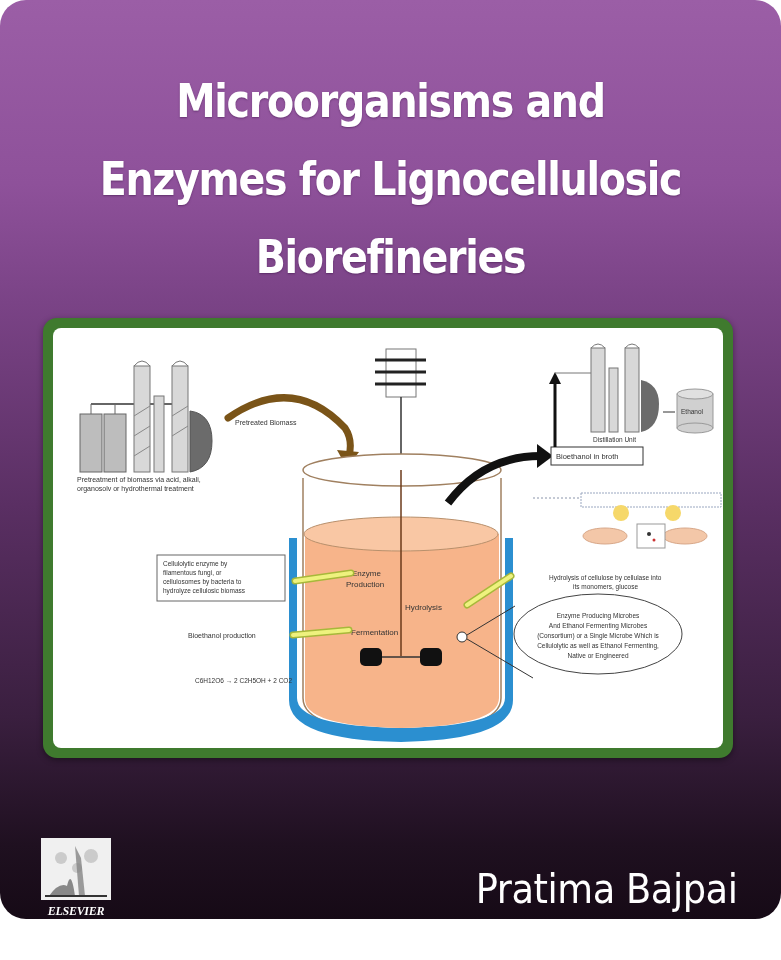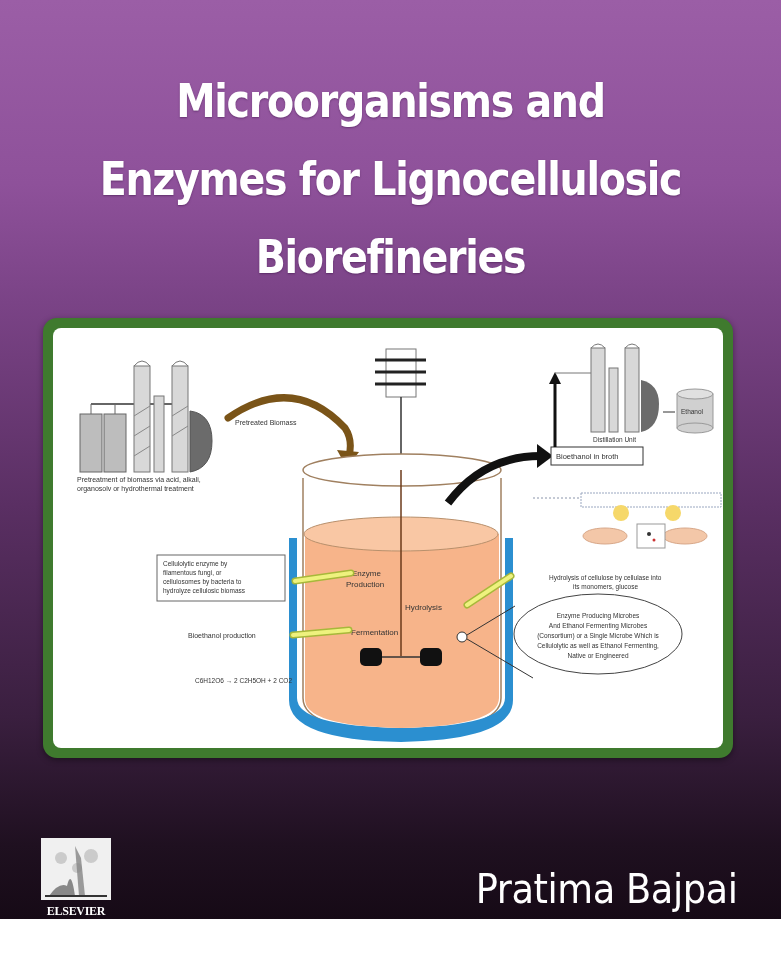--- a/index.html
+++ b/index.html
@@ -4,20 +4,21 @@
 <style>
   html, body { margin: 0; padding: 0; }
   body {
     width: 781px; height: 960px; overflow: hidden;
     font-family: "Liberation Sans", sans-serif;
   }
   .cover {
     position: relative; width: 781px; height: 919px;
     background: linear-gradient(180deg, #9b5ea6 0%, #8e519a 20%, #7a4386 33%, #5a2f63 55%, #3a1f3f 78%, #1f1020 92%, #160a16 100%);
     overflow: hidden;
+    border-radius: 26px;
   }
   .title {
     position: absolute; left: 0; top: 62px; width: 781px;
     text-align: center; color: #ffffff;
     font-family: "DejaVu Sans", sans-serif; font-weight: bold;
     font-size: 46px; line-height: 78px; letter-spacing: -1.5px;
     transform: scaleX(0.86); transform-origin: center top;
     text-shadow: 0 1px 2px rgba(60,20,70,0.5);
   }
   .title span { display: block; white-space: nowrap; }
@@ -34,21 +35,21 @@
   .lbl { font-family: "Liberation Sans", sans-serif; fill: #333; }
   .publisher {
     position: absolute; left: 38px; top: 838px; width: 76px; height: 84px;
   }
   .publisher .tree {
     width: 70px; height: 62px; background: #f2f2f2; margin-left: 3px;
     position: relative; overflow: hidden;
   }
   .publisher .word {
     color: #ffffff; font-family: "Liberation Serif", serif; font-weight: bold;
-    font-size: 12px; text-align: center; margin-top: 4px; letter-spacing: -0.3px;
+    font-size: 12px; text-align: center; margin-top: 4px; letter-spacing: -0.3px; font-style: italic;
   }
   .author {
     position: absolute; right: 44px; top: 866px;
     color: #ffffff; font-family: "DejaVu Sans", sans-serif;
     font-size: 40px; letter-spacing: -0.5px;
     transform: scaleX(0.92); transform-origin: right top;
   }
 </style>
 </head>
 <body>

